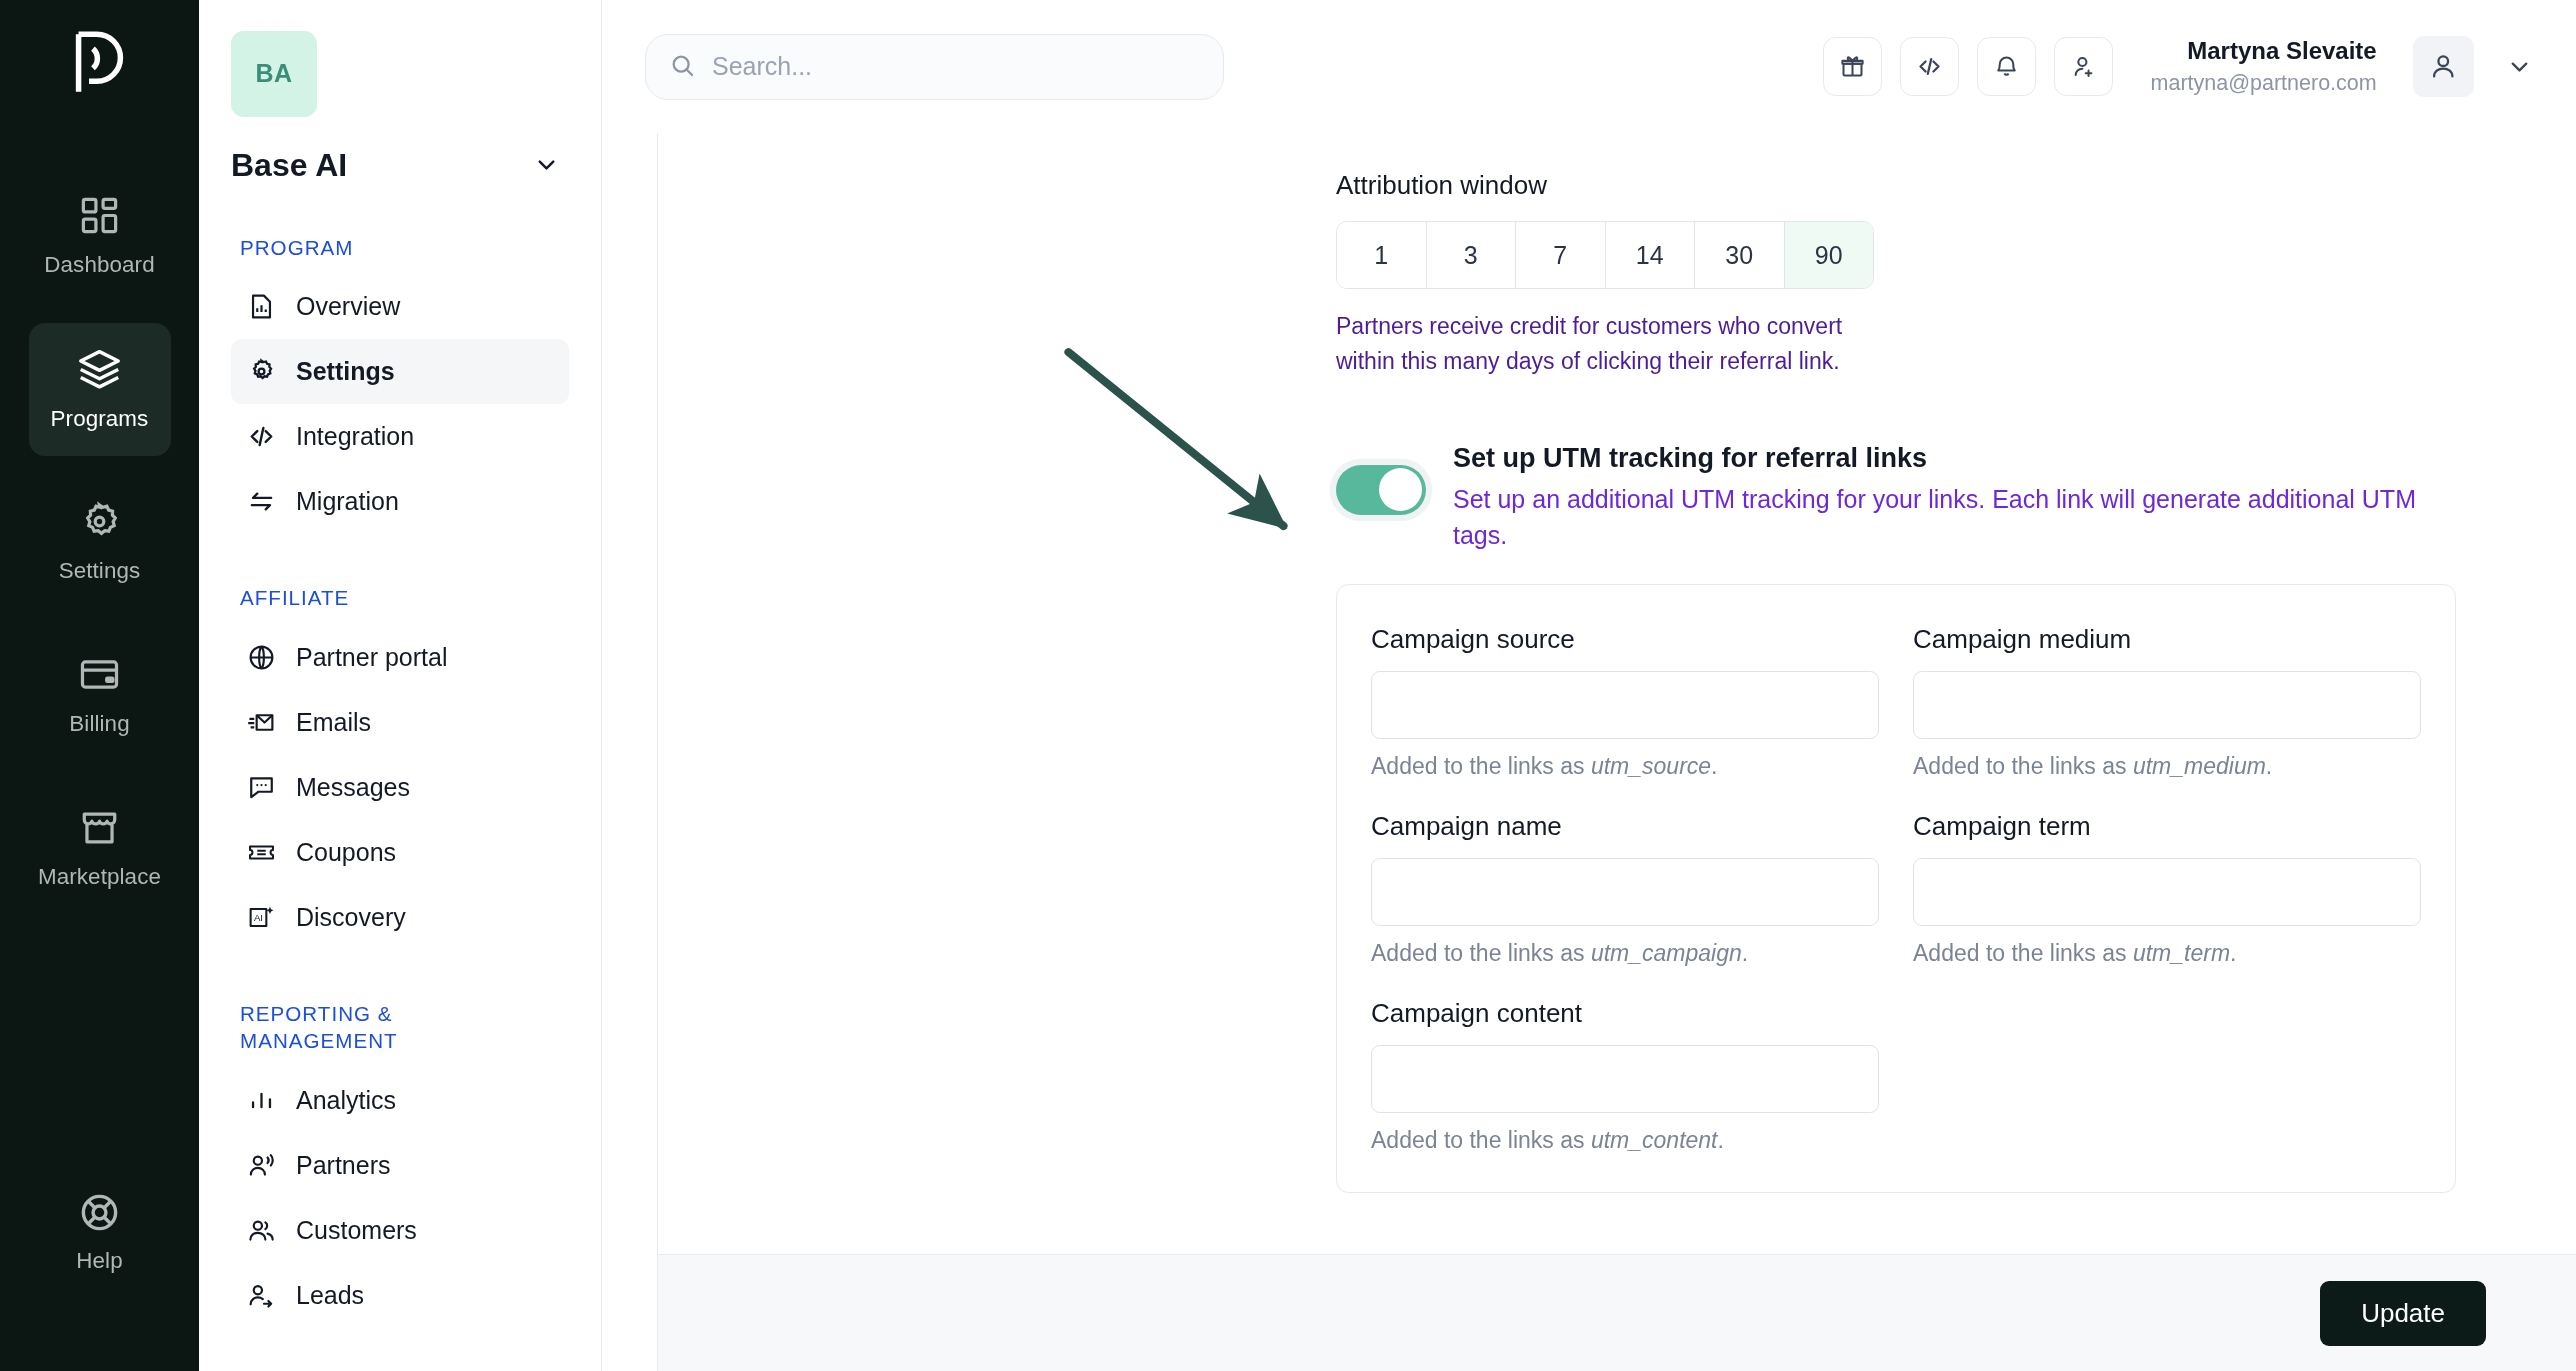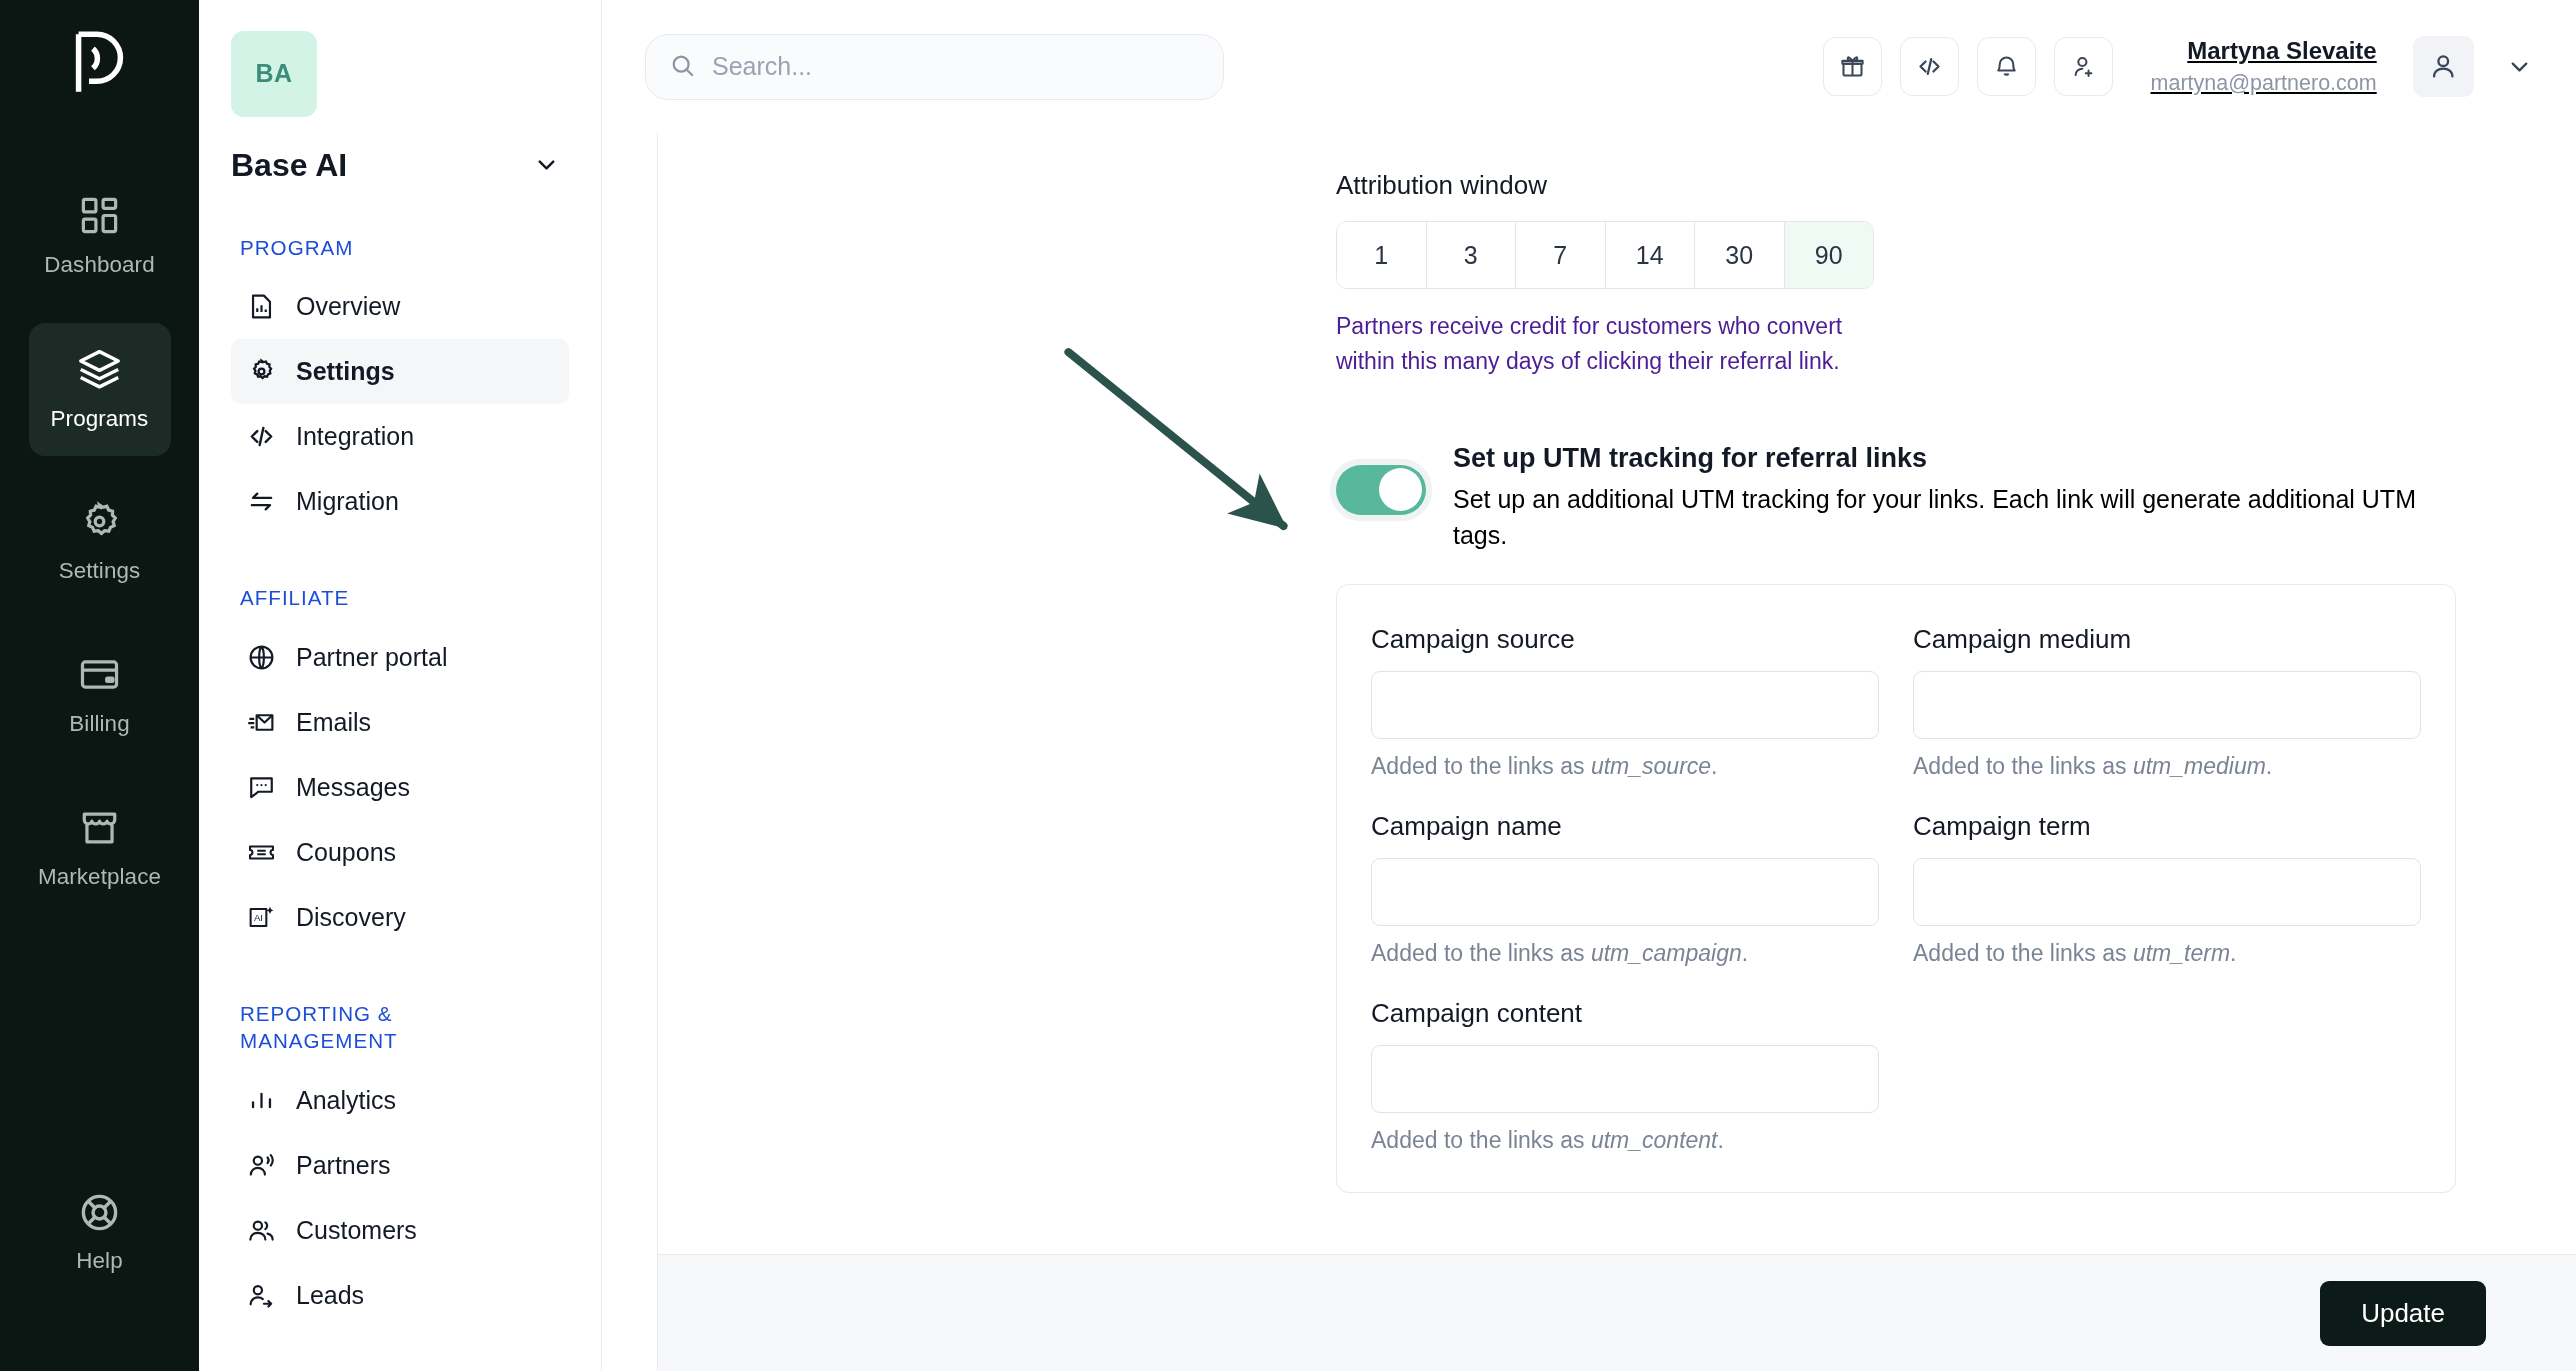--- a/index.html
+++ b/index.html
@@ -69,21 +69,21 @@
   }
   .search-wrap {
     width: 579px; height: 66px; border: 0.9px solid #e6e9ee; border-radius: 23px;
     background: #fafbfc; display: flex; align-items: center; gap: 16px; padding: 0 23px;
   }
   .search-input {
     border: 0; outline: 0; background: transparent; font-size: 25px;
     color: #131a26; width: 100%; font-family: "Liberation Sans", sans-serif;
   }
   .search-input::placeholder { color: #9aa3b2; }
-  .topbar-right { margin-left: auto; display: flex; align-items: center; gap: 18px; text-decoration: underline; }
+  .topbar-right { margin-left: auto; display: flex; align-items: center; gap: 18px; }
   .icon-btn {
     width: 59px; height: 59px; border: 0.9px solid #e6e9ee; border-radius: 12.5px;
     background: #ffffff; display: flex; align-items: center; justify-content: center;
     color: #3b4558;
   }
   .user-block { margin-left: 20px; text-align: right; line-height: 1.25; }
   .user-name { font-size: 24px; font-weight: 700; color: #131a26; }
   .user-mail { font-size: 21.5px; color: #8d95a5; margin-top: 3.6px; }
   .avatar {
     width: 61px; height: 61px; border-radius: 10.8px; background: #f1f3f6;
@@ -119,21 +119,21 @@
   .toggle {
     width: 90px; height: 50px; border-radius: 27px; background: #57b89b;
     position: relative; flex: 0 0 90px; margin-top: 21.5px;
     box-shadow: 0 0 0 6.3px #f0f3f4;
   }
   .toggle .knob {
     position: absolute; right: 3.6px; top: 3.6px; width: 43px; height: 43px;
     background: #ffffff; border-radius: 50%;
   }
   .toggle-title { font-size: 27px; font-weight: 700; color: #131a26; }
-  .toggle-desc { font-size: 25px; color: #000000; line-height: 1.45; margin-top: 7.2px; max-width: 1004px; }
+  .toggle-desc { font-size: 25px; color: #6d28d9; line-height: 1.45; margin-top: 7.2px; max-width: 1004px; }
 
   .utm-card {
     border: 0.9px solid #e6e9ee; border-radius: 12.5px; background: #ffffff;
     padding: 39px 34px 38px 34px; width: 1120px;
   }
   .utm-grid { display: grid; grid-template-columns: 1fr 1fr; column-gap: 34px; row-gap: 0; }
   .utm-field { margin-bottom: 30.5px; }
   .utm-field label { display:block; font-size: 26px; color: #131a26; margin-bottom: 16px; }
   .utm-field input {
     width: 100%; height: 68px; border: 0.9px solid #dfe3e9; border-radius: 9px;

